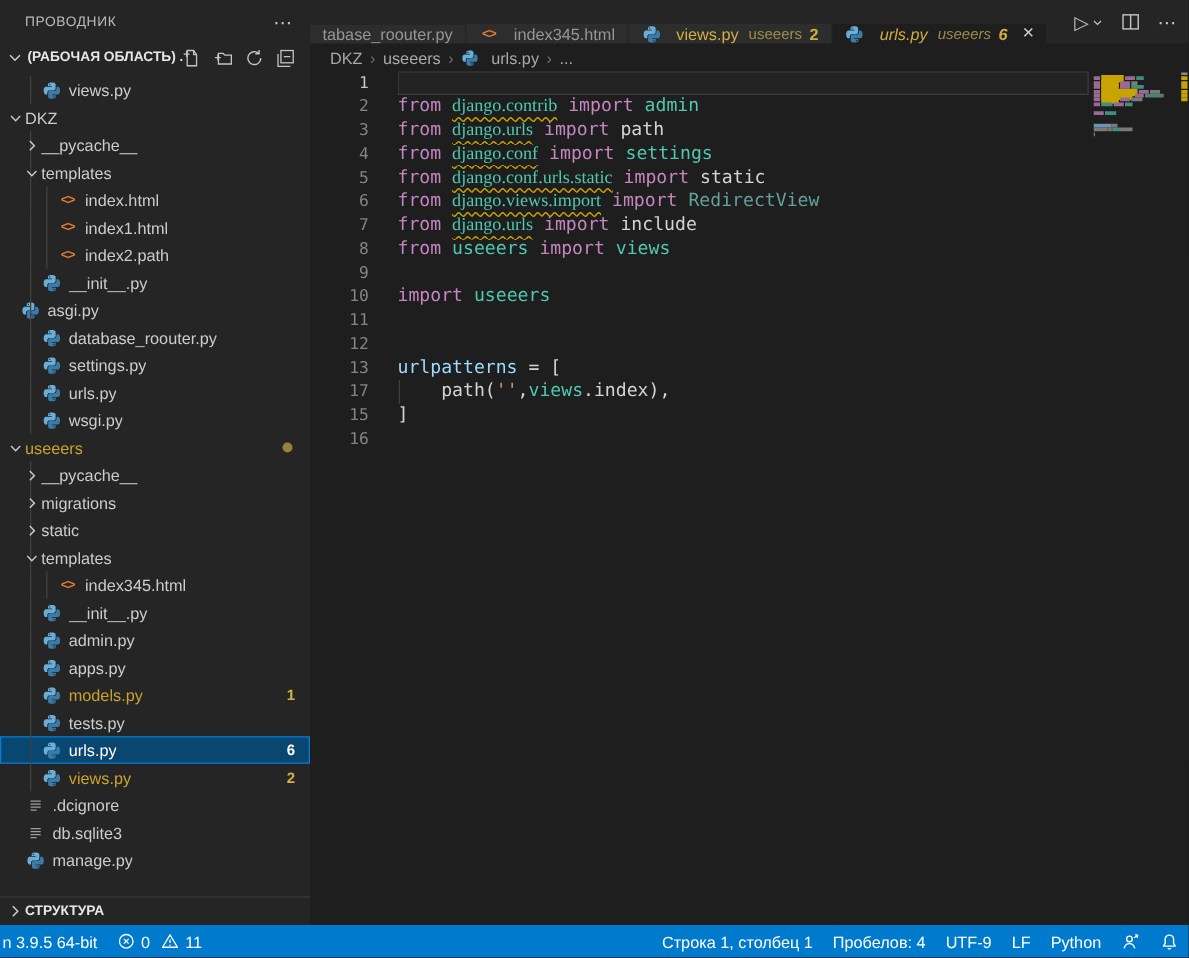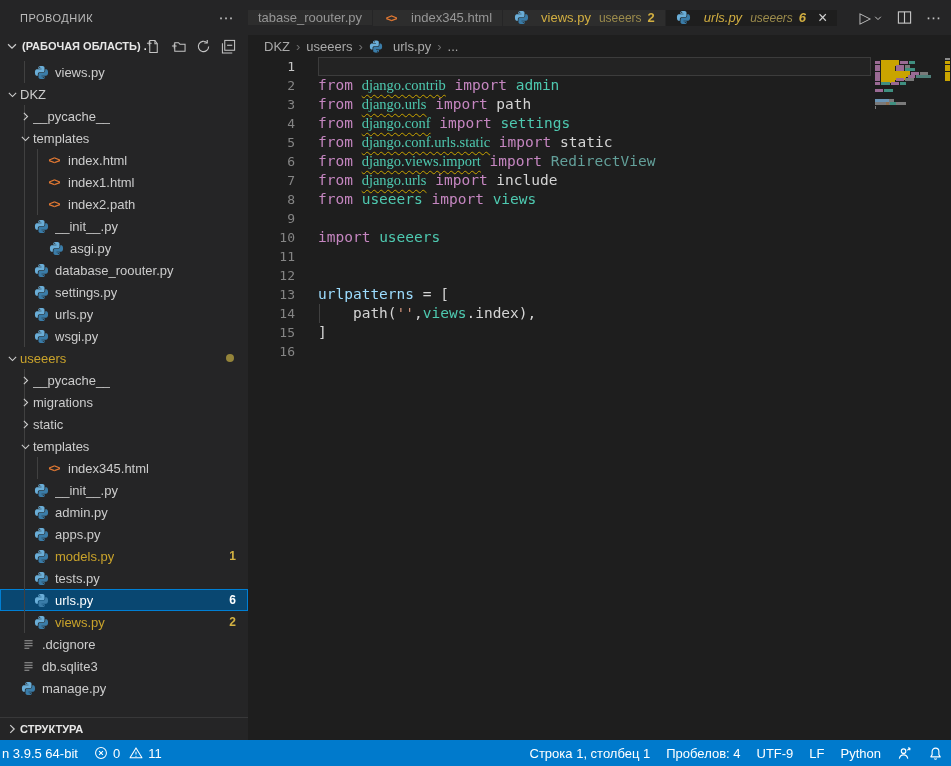--- a/index.html
+++ b/index.html
@@ -200,21 +200,21 @@
           <span class="guide" style="left: 24px;"></span>
           <span class="twistie"></span>
           <span class="file-icon">
             <svg width="15" height="15" viewBox="0 0 32 32">
  <path fill="#6aaed8" d="M15.9 2c-7 0-6.6 3-6.6 3v3.2h6.7v1H6.5S2 8.7 2 15.9c0 7.2 3.9 6.9 3.9 6.9h2.3v-3.3s-.1-3.9 3.9-3.9h6.6s3.7.1 3.7-3.6V5.7S23 2 15.9 2zm-3.7 2.1a1.2 1.2 0 1 1 0 2.4 1.2 1.2 0 0 1 0-2.4z"></path>
  <path fill="#3a7ca8" d="M16.1 30c7 0 6.6-3 6.6-3v-3.2H16v-1h9.5s4.5.5 4.5-6.7c0-7.2-3.9-6.9-3.9-6.9h-2.3v3.3s.1 3.9-3.9 3.9h-6.6s-3.7-.1-3.7 3.6v6.3S9 30 16.1 30zm3.7-2.1a1.2 1.2 0 1 1 0-2.4 1.2 1.2 0 0 1 0 2.4z"></path>
             </svg>
           </span>
           <span class="t-label">__init__.py</span>
         </div>
-        <div class="tree-row" style="padding-left: 32px;">
+        <div class="tree-row" style="padding-left: 0;">
           <span class="guide" style="left: 24px;"></span>
           <span class="twistie"></span>
           <span class="file-icon">
             <svg width="15" height="15" viewBox="0 0 32 32">
  <path fill="#6aaed8" d="M15.9 2c-7 0-6.6 3-6.6 3v3.2h6.7v1H6.5S2 8.7 2 15.9c0 7.2 3.9 6.9 3.9 6.9h2.3v-3.3s-.1-3.9 3.9-3.9h6.6s3.7.1 3.7-3.6V5.7S23 2 15.9 2zm-3.7 2.1a1.2 1.2 0 1 1 0 2.4 1.2 1.2 0 0 1 0-2.4z"></path>
  <path fill="#3a7ca8" d="M16.1 30c7 0 6.6-3 6.6-3v-3.2H16v-1h9.5s4.5.5 4.5-6.7c0-7.2-3.9-6.9-3.9-6.9h-2.3v3.3s.1 3.9-3.9 3.9h-6.6s-3.7-.1-3.7 3.6v6.3S9 30 16.1 30zm3.7-2.1a1.2 1.2 0 1 1 0-2.4 1.2 1.2 0 0 1 0 2.4z"></path>
             </svg>
           </span>
           <span class="t-label">asgi.py</span>
         </div>
@@ -431,21 +431,21 @@
         <svg width="14" height="14" viewBox="0 0 16 16">
             <path d="M6 3.5L10.5 8L6 12.5" fill="none" stroke="#cccccc" stroke-width="1.4"></path>
           </svg>
       </span>
       <span>СТРУКТУРА</span>
     </div>
   </aside>
 
   <main class="main">
     <div class="tab-bar">
-      <div id="tabs" style="display:flex;align-items:center;">
+      <div id="tabs" style="display:flex;align-items:flex-end;">
           <div class="tab">
             <span class="lbl">tabase_roouter.py</span>
           </div>
           <div class="tab">
             <span class="file-icon t-icon">
               <span class="html-glyph">&lt;&gt;</span>
             </span>
             <span class="lbl">index345.html</span>
           </div>
           <div class="tab warn">
@@ -561,21 +561,21 @@
           </div>
           <div class="code-line">
             <span class="ln">12</span>
             <span class="lc"></span>
           </div>
           <div class="code-line">
             <span class="ln">13</span>
             <span class="lc"><span class="tk-v">urlpatterns</span><span class="tk-p"> = [</span></span>
           </div>
           <div class="code-line">
-            <span class="ln">14</span>
+            <span class="ln">17</span>
             <span class="lc ind"><span class="tk-p">    path(</span><span class="tk-s">''</span><span class="tk-p">,</span><span class="tk-m">views</span><span class="tk-p">.index),</span></span>
           </div>
           <div class="code-line">
             <span class="ln">15</span>
             <span class="lc"><span class="tk-p">]</span></span>
           </div>
           <div class="code-line">
             <span class="ln">16</span>
             <span class="lc"></span>
           </div>

